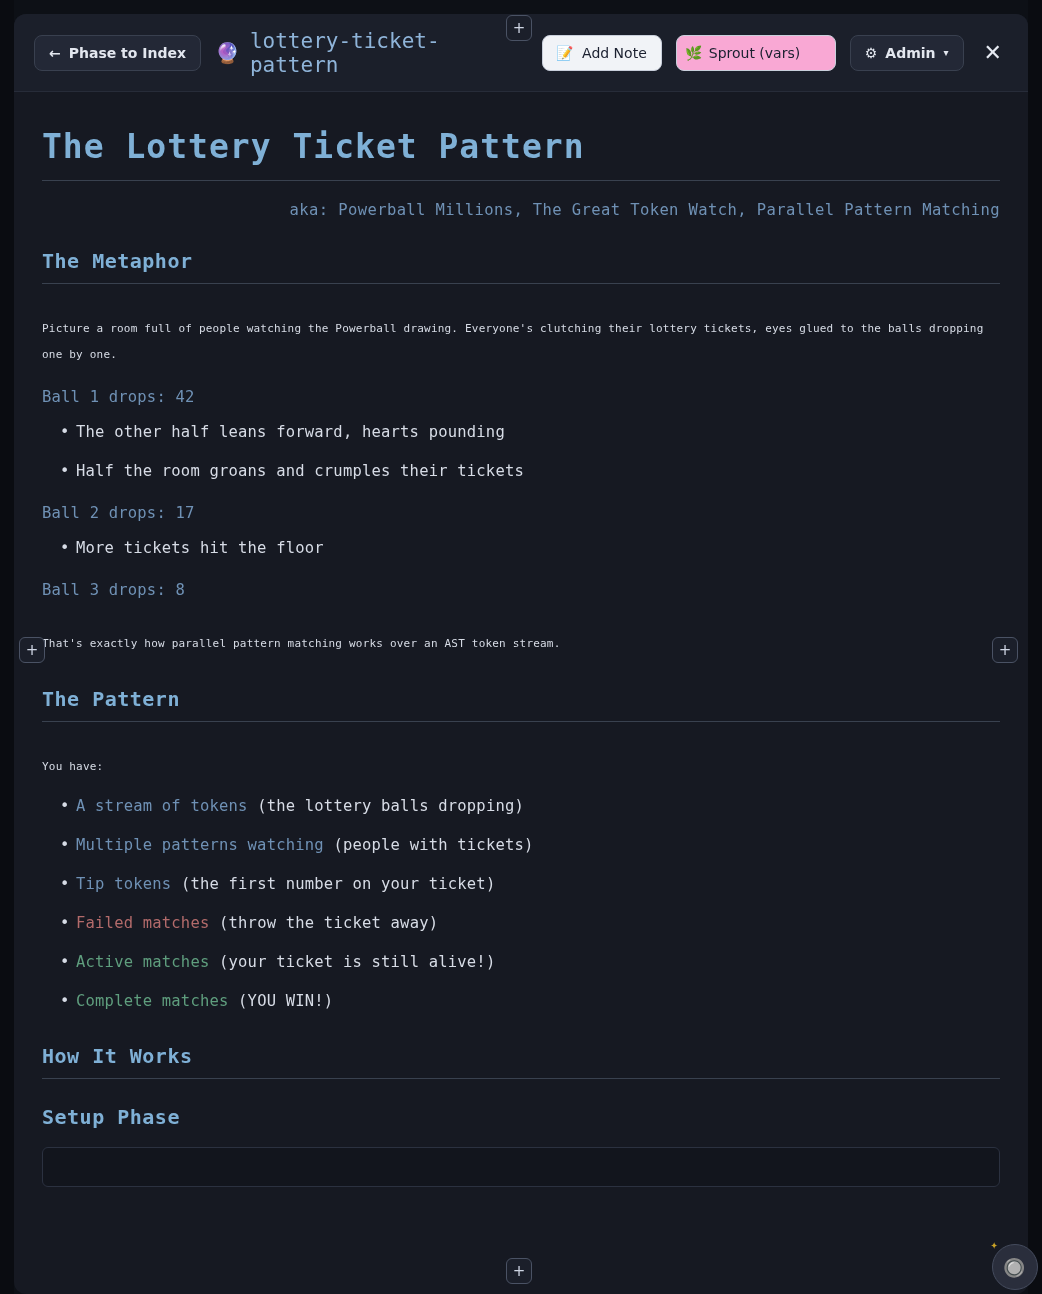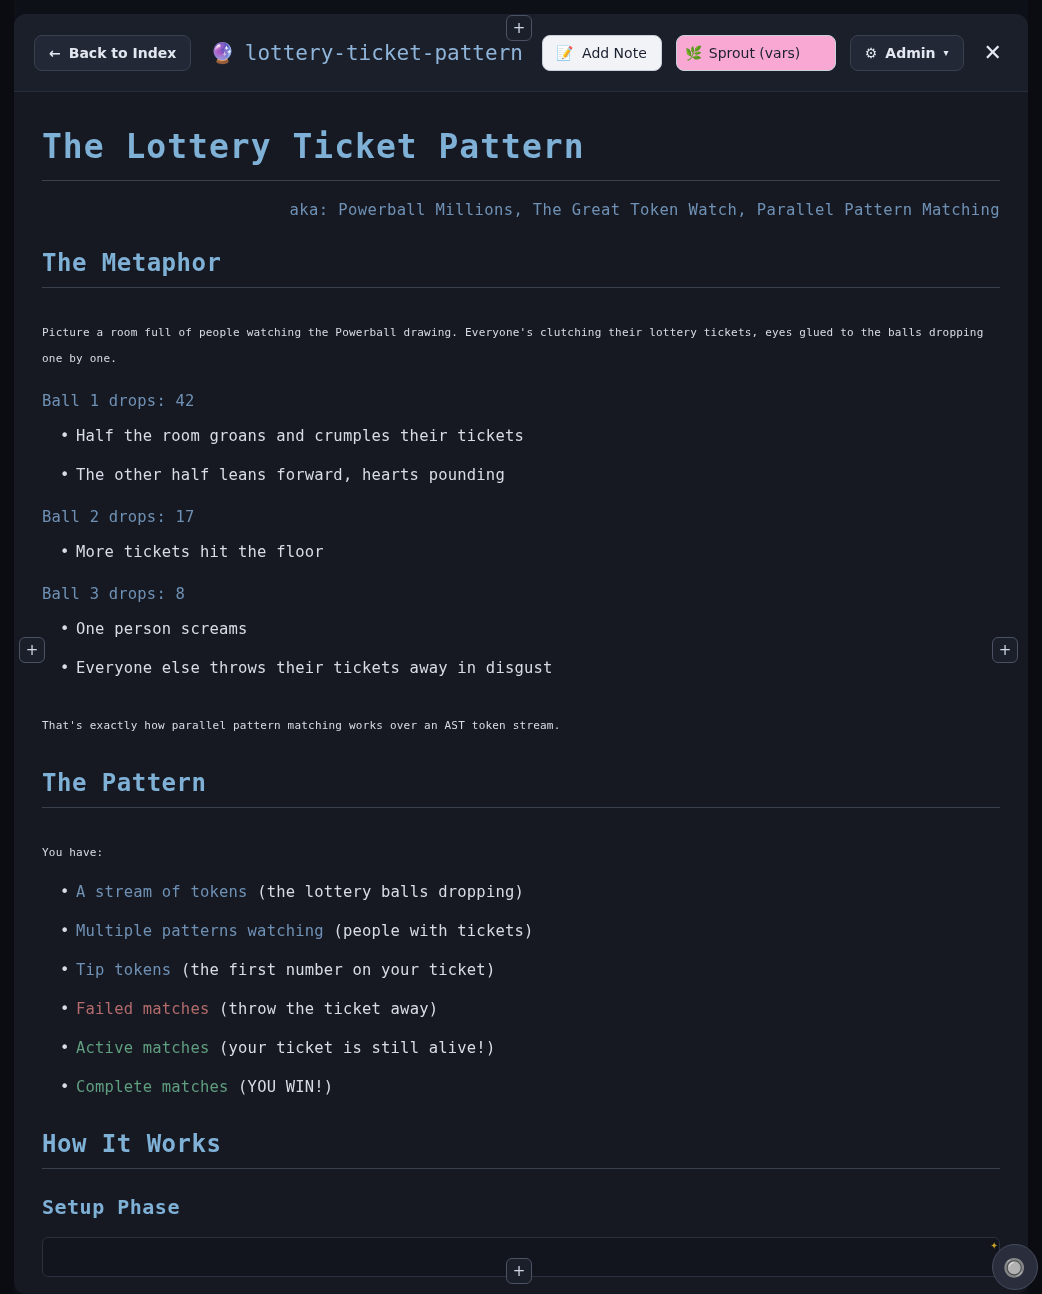--- a/index.html
+++ b/index.html
@@ -148,21 +148,21 @@
   }
   .aka {
     margin: 20px 0 0 0;
     color: #6f91b5;
     font-size: 15.5px;
     letter-spacing: 0.4px;
     text-align: right;
   }
   h2.sec {
     color: #7fb0d6;
-    font-size: 24px;
+    font-size: 20px;
     font-weight: bold;
     margin: 30px 0 8px 0;
     padding-bottom: 10px;
     border-bottom: 1px solid #39414f;
     letter-spacing: 0.5px;
   }
   h3.sub {
     color: #7fb0d6;
     font-size: 20px;
     font-weight: bold;
@@ -239,21 +239,21 @@
 
 <div id="root">
   <div class="edge-left"></div>
   <div class="edge-right"></div>
 
   <div class="card">
 
     <div class="toolbar">
       <div class="btn">
         <span>←</span>
-        <span>Back to Index</span>
+        <span>Phase to Index</span>
       </div>
 
       <div class="doc-title">
         <span class="crystal">🔮</span>
         <span>lottery-ticket-pattern</span>
       </div>
 
       <div class="btn light">
         <span>📝</span>
         <span>Add Note</span>
@@ -277,34 +277,30 @@
 
     <div class="content">
       <h1 class="title">The Lottery Ticket Pattern</h1>
       <div class="aka">aka: Powerball Millions, The Great Token Watch, Parallel Pattern Matching</div>
 
       <h2 class="sec">The Metaphor</h2>
       <p class="para">Picture a room full of people watching the Powerball drawing. Everyone's clutching their lottery tickets, eyes glued to the balls dropping one by one.</p>
 
       <div class="ball">Ball 1 drops: 42</div>
       <ul class="list">
+        <li>The other half leans forward, hearts pounding</li>
         <li>Half the room groans and crumples their tickets</li>
-        <li>The other half leans forward, hearts pounding</li>
       </ul>
 
       <div class="ball">Ball 2 drops: 17</div>
       <ul class="list">
         <li>More tickets hit the floor</li>
       </ul>
 
       <div class="ball">Ball 3 drops: 8</div>
-      <ul class="list">
-        <li>One person screams</li>
-        <li>Everyone else throws their tickets away in disgust</li>
-      </ul>
 
       <p class="para">That's exactly how parallel pattern matching works over an AST token stream.</p>
 
       <h2 class="sec">The Pattern</h2>
       <p class="para">You have:</p>
 
       <ul class="list">
         <li>
           <span class="term-blue">A stream of tokens</span>
           <span>(the lottery balls dropping)</span>

